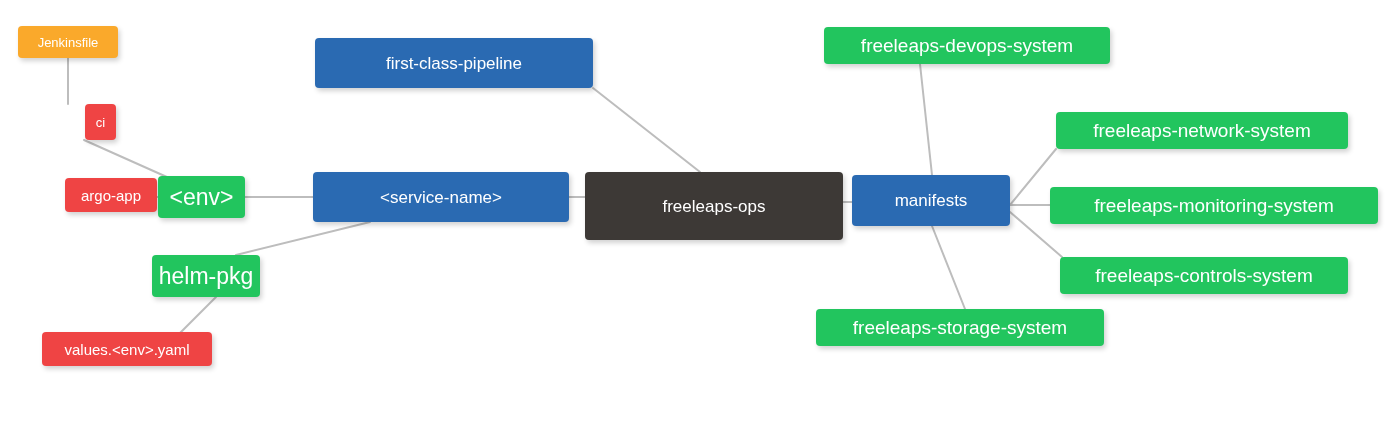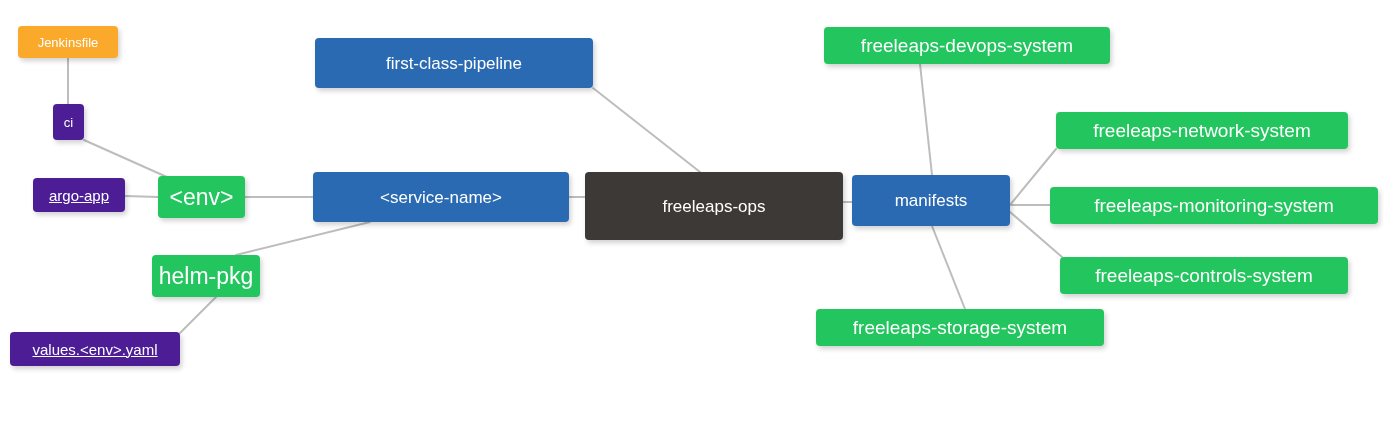--- a/index.html
+++ b/index.html
@@ -40,27 +40,27 @@
     justify-content: center;
     color: #ffffff;
     border-radius: 4px;
     white-space: nowrap;
     line-height: 1;
     box-shadow: 2px 3px 5px rgba(0,0,0,0.18);
     cursor: pointer;
     user-select: none;
   }
   .n-orange { background: #faa92b; }
-  .n-red    { background: #4c1d95; }
+  .n-red    { background: #ef4444; margin-left: 32px; }
   .n-green  { background: #22c55e; }
   .n-blue   { background: #2a6ab2; }
   .n-dark   { background: #3d3936; }
 
   .sz-xs { font-size: 13px; padding: 0 9px; }
-  .sz-sm { font-size: 15px; padding: 0 2px; text-decoration: underline; }
+  .sz-sm { font-size: 15px; padding: 0 2px; }
   .sz-md { font-size: 19px; padding: 0 12px; }
   .sz-lg { font-size: 23px; padding: 0 21px; }
   .sz-xl { font-size: 17px; padding: 0 16px; }
 </style>
 </head>
 <body>
 
 <div id="mindmap" style="width: 1390px; height: 421px; background: rgb(255, 255, 255);">
   <svg id="edges" viewBox="0 0 1390 421" preserveAspectRatio="none" style="width: 1390px; height: 421px;">
       <line x1="68" y1="58" x2="68" y2="104" stroke="#bdbdbd"></line>

